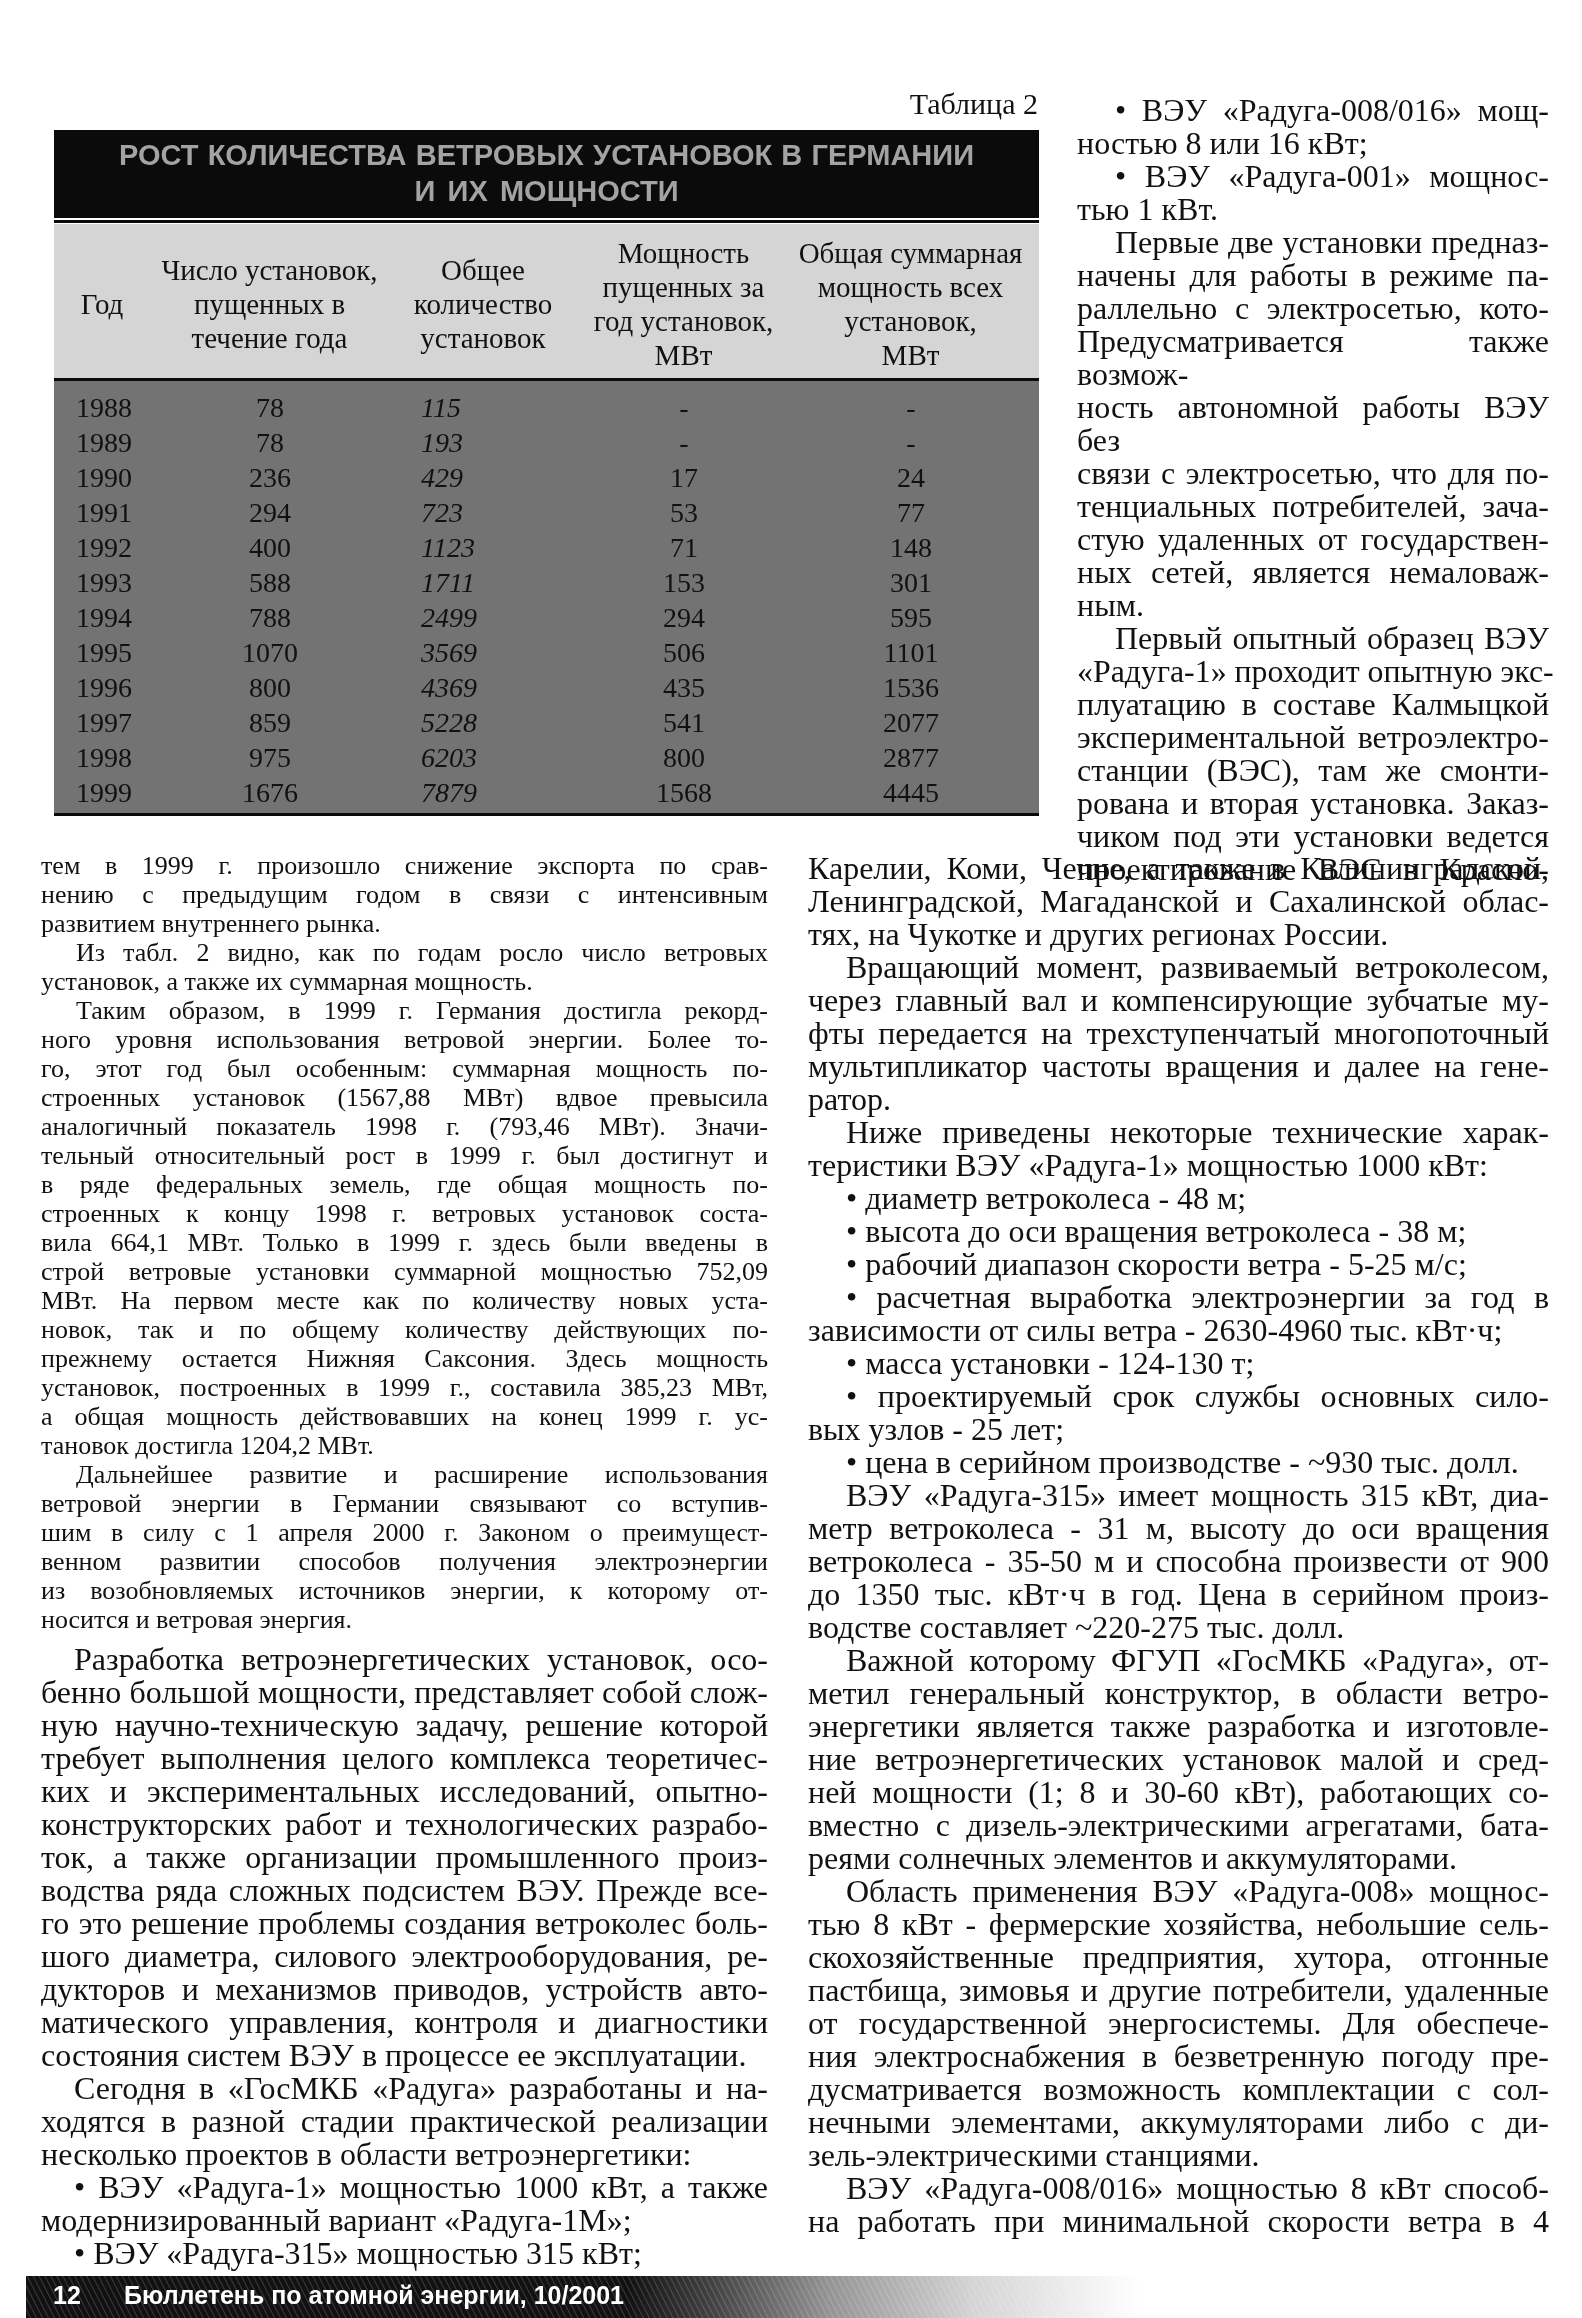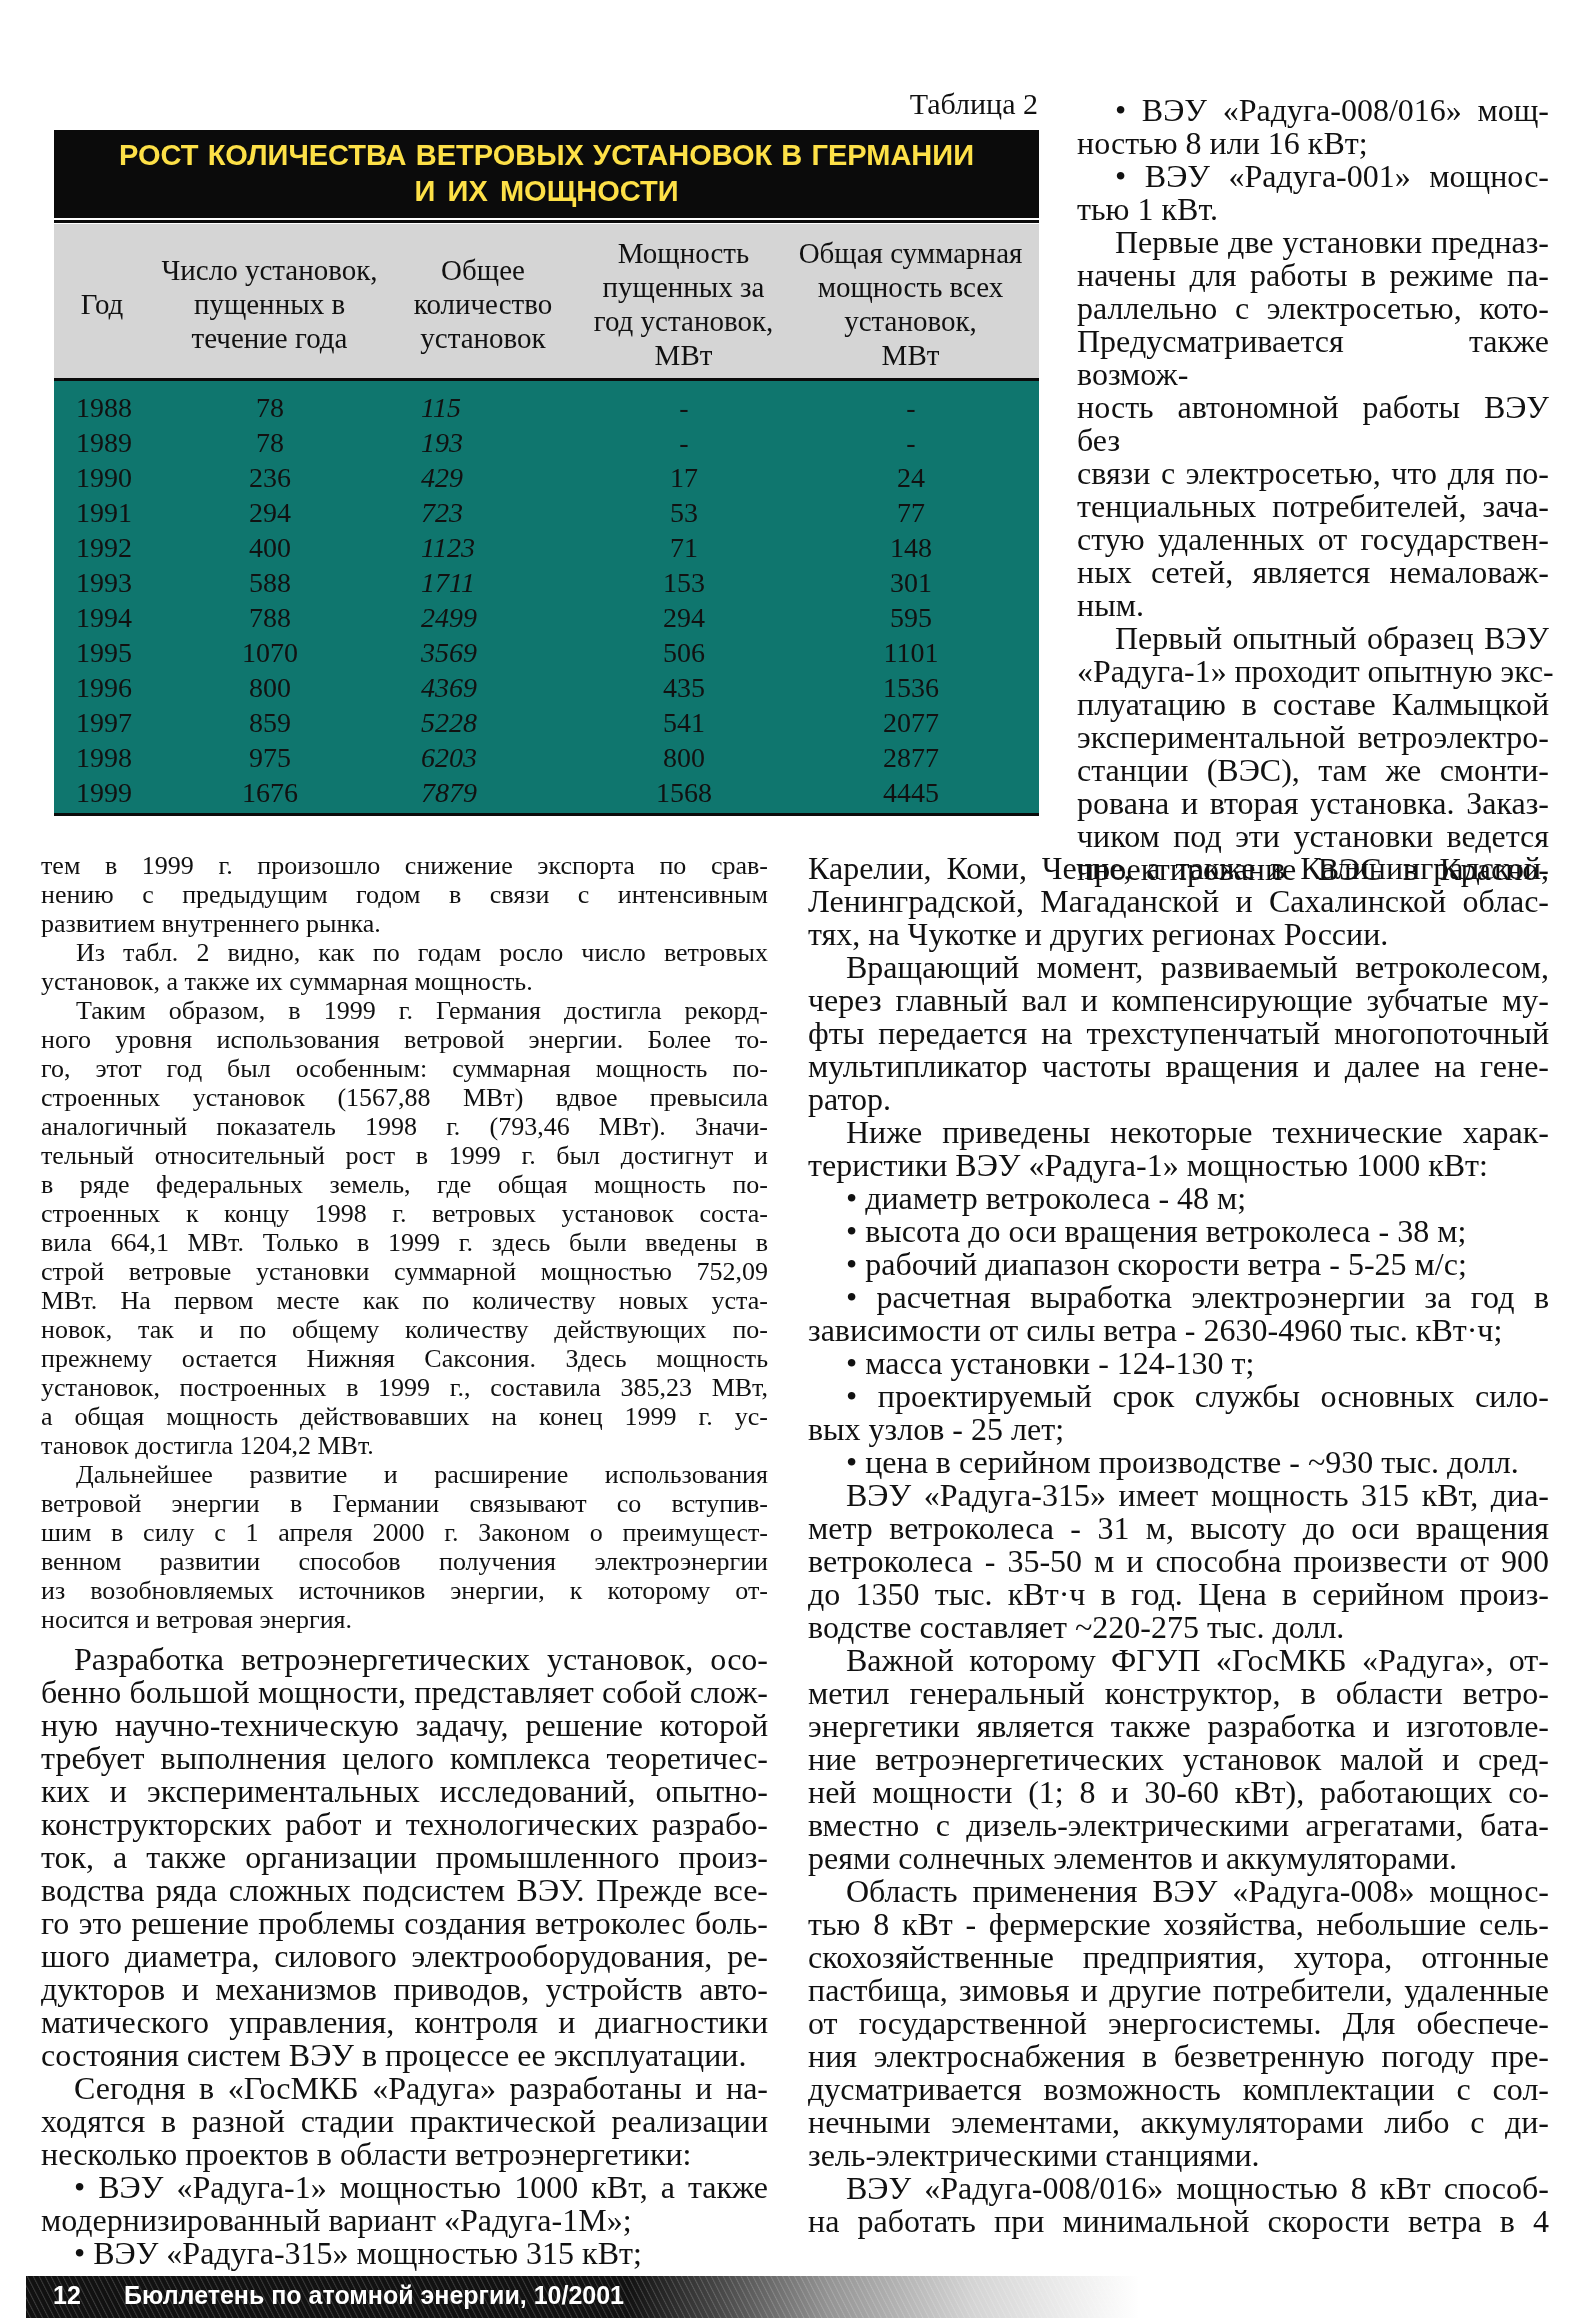--- a/index.html
+++ b/index.html
@@ -9,31 +9,31 @@
 .ln{display:block;white-space:nowrap;overflow:visible;}
 .ln.jj{white-space:normal;text-align:justify;text-align-last:justify;}
 .para{display:block;}
 
 
 #table-label{left:774px;top:86px;width:264px;text-align:right;font-size:30px;line-height:36px;}
 
 
 #band{left:54px;top:130px;width:985px;height:88px;background:#0b0b0b;}
 #title{position:absolute;left:0;top:6.6px;width:100%;}
-#title .ln{margin:0 auto;font-family:"Liberation Sans",sans-serif;font-weight:bold;font-size:29px;line-height:36px;color:#fde047;text-align:center;}
+#title .ln{margin:0 auto;font-family:"Liberation Sans",sans-serif;font-weight:bold;font-size:29px;line-height:36px;color:#a3a3a3;text-align:center;}
 #title .ln:nth-child(1){width:855px;}
 #title .ln:nth-child(2){width:264px;}
 
 
 .rule{left:54px;width:985px;background:#0b0b0b;}
 #rule-top{top:220px;height:3.3px;}
 #rule-mid{top:378px;height:3.3px;}
 #rule-bottom{top:813px;height:2.6px;}
 #thead{left:54px;top:224px;width:985px;height:154px;background:#d5d5d5;}
-#tbody{left:54px;top:381px;width:985px;height:432px;background:#0f766e;}
+#tbody{left:54px;top:381px;width:985px;height:432px;background:#737373;}
 
 .hcell{position:absolute;top:0;height:154px;display:flex;flex-direction:column;justify-content:center;align-items:center;padding-top:6.6px;}
 .hl{font-size:29px;line-height:34px;white-space:nowrap;text-align:center;}
 #h0{left:2px;width:92px;}
 #h1{left:90px;width:251px;}
 #h2{left:330px;width:198px;}
 #h3{left:524px;width:211px;}
 #h4{left:731px;width:251px;}
 
 #rows{position:absolute;left:0;top:9.2px;width:100%;}

